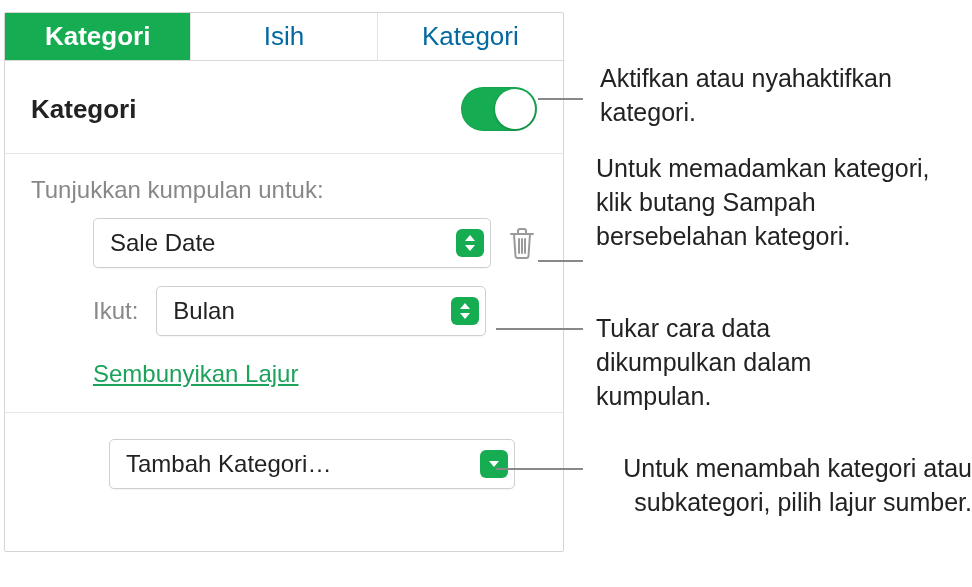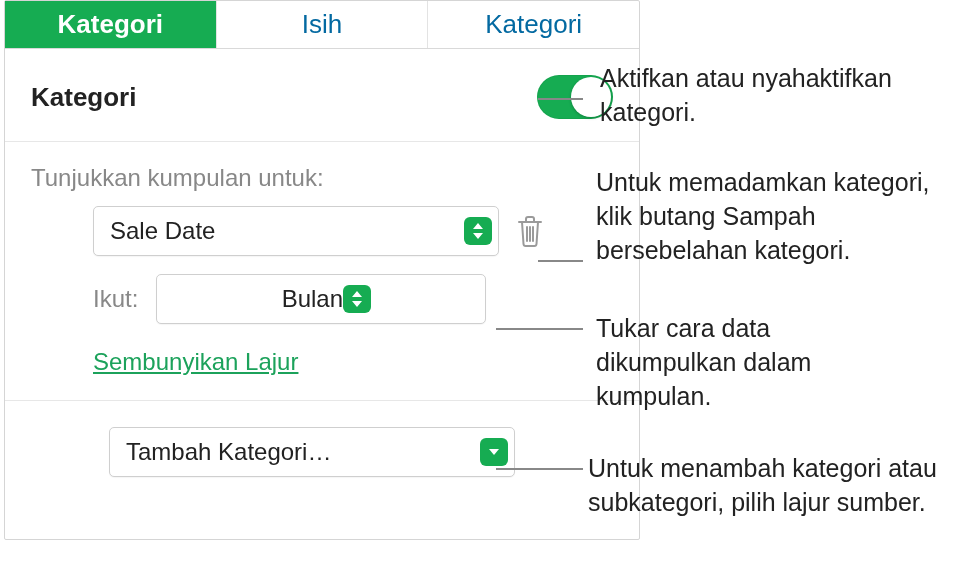--- a/index.html
+++ b/index.html
@@ -13,22 +13,22 @@
     color: #333;
   }
   .stage {
     position: relative;
     width: 972px;
     height: 587px;
   }
   .panel {
     position: absolute;
     left: 4px;
-    top: 0;
-    width: 636px;
+    top: 12px;
+    width: 560px;
     height: 540px;
     border: 1px solid #d5d5d5;
     border-radius: 2px;
     background: #fff;
   }
   .tabs {
     display: flex;
     border-bottom: 1px solid #d9d9d9;
     height: 48px;
   }
@@ -131,21 +131,21 @@
     margin: 6px 0 24px 0;
     display: inline-block;
     text-decoration: underline;
   }
   .divider {
     height: 1px;
     background: #e7e7e7;
     margin: 0 -26px 26px -26px;
   }
   .select-full { width: 406px; }
-  .select-med  { width: 330px; justify-content: center; }
+  .select-med  { width: 330px; }
 
   
   .callout {
     position: absolute;
     font-size: 25px;
     line-height: 1.35;
     color: #222;
   }
   .lead {
     position: absolute;
@@ -224,17 +224,17 @@
 
     </div>
   </div>
 
   <div class="lead" style="left:538px; top:98px; width:45px;"></div>
   <div class="lead" style="left:538px; top:260px; width:45px;"></div>
   <div class="lead" style="left:496px; top:328px; width:87px;"></div>
   <div class="lead" style="left:496px; top:468px; width:87px;"></div>
 
   <div class="callout" style="left:600px; top:62px; width:340px;">Aktifkan atau nyahaktifkan kategori.</div>
-  <div class="callout" style="left:596px; top:166px; width:340px;">Untuk memadamkan kategori, klik butang Sampah bersebelahan kategori.</div>
+  <div class="callout" style="left:596px; top:152px; width:340px;">Untuk memadamkan kategori, klik butang Sampah bersebelahan kategori.</div>
   <div class="callout" style="left:596px; top:312px; width:260px;">Tukar cara data dikumpulkan dalam kumpulan.</div>
-  <div class="callout" style="left:588px; top:452px; width:360px;">Untuk menambah kategori atau subkategori, pilih lajur sumber.</div>
+  <div class="callout" style="left:612px; top:452px; width:360px;text-align:right;">Untuk menambah kategori atau subkategori, pilih lajur sumber.</div>
 
 </div>
 
 </body></html>

